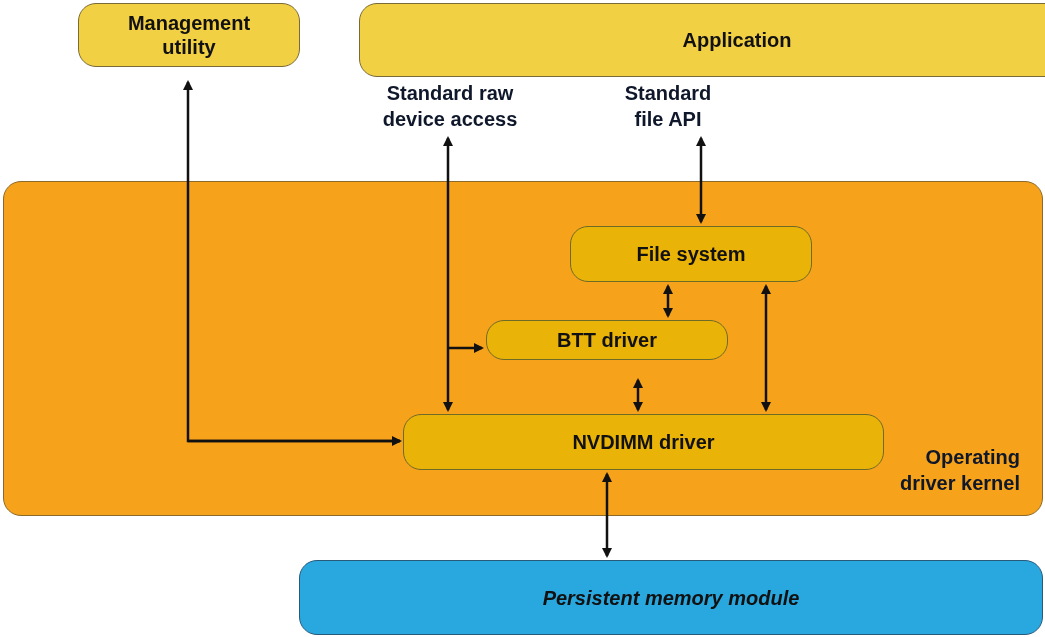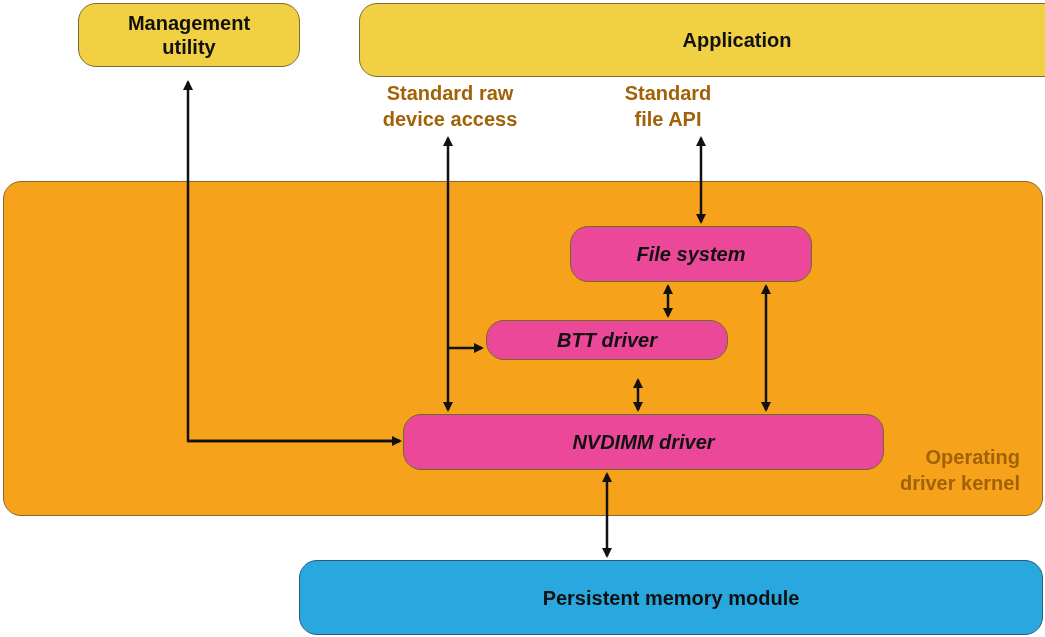--- a/index.html
+++ b/index.html
@@ -3,23 +3,23 @@
 <meta charset="utf-8">
 <style>
   html, body { margin: 0; padding: 0; background: #ffffff; }
   body { width: 1045px; height: 637px; position: relative; overflow: hidden;
          font-family: "Liberation Sans", sans-serif; }
   .box { position: absolute; box-sizing: border-box; border: 1.5px solid #7a6a3a;
          display: flex; align-items: center; justify-content: center; text-align: center;
          font-weight: bold; color: #111; font-size: 20px; line-height: 1.2; }
   .yellow { background: #f2d044; border-radius: 18px; }
   .orange { background: #f7a21b; border-radius: 18px; border-color: #8a6a2a; }
-  .green  { background: #ec4899; border-radius: 18px; border-color: #6e6a28; font-style: italic; }
+  .green  { background: #eab308; border-radius: 18px; border-color: #6e6a28; }
   .blue   { background: #29a8e0; border-radius: 18px; border-color: #2a5a7a; }
-  .label { position: absolute; font-weight: bold; color: #a16207; font-size: 20px;
+  .label { position: absolute; font-weight: bold; color: #0f172a; font-size: 20px;
            line-height: 1.3; text-align: center; }
   svg#arrows { position: absolute; left: 0; top: 0; pointer-events: none; }
 </style>
 </head>
 <body>
 
 <div class="box orange" style="left:3px; top:181px; width:1040px; height:335px;"></div>
 
 <div class="label" style="left:880px; top:444px; width:140px; text-align:right;">
   <div>Operating</div>
@@ -49,21 +49,21 @@
 </div>
 
 <div class="box green" style="left:486px; top:320px; width:242px; height:40px;">
   <span>BTT driver</span>
 </div>
 
 <div class="box green" style="left:403px; top:414px; width:481px; height:56px;">
   <span>NVDIMM driver</span>
 </div>
 
-<div class="box blue" style="left:299px; top:560px; width:744px; height:75px;">
+<div class="box blue" style="left:299px; top:560px; width:744px; height:75px;font-style:italic;">
   <span>Persistent memory module</span>
 </div>
 
 <svg id="arrows" width="1045" height="637">
   <defs>
     <marker id="ah" markerWidth="10" markerHeight="10" refX="8" refY="5" orient="auto-start-reverse" markerUnits="userSpaceOnUse">
       <path d="M0,0 L10,5 L0,10 z" fill="#111"></path>
     </marker>
   </defs>
 

